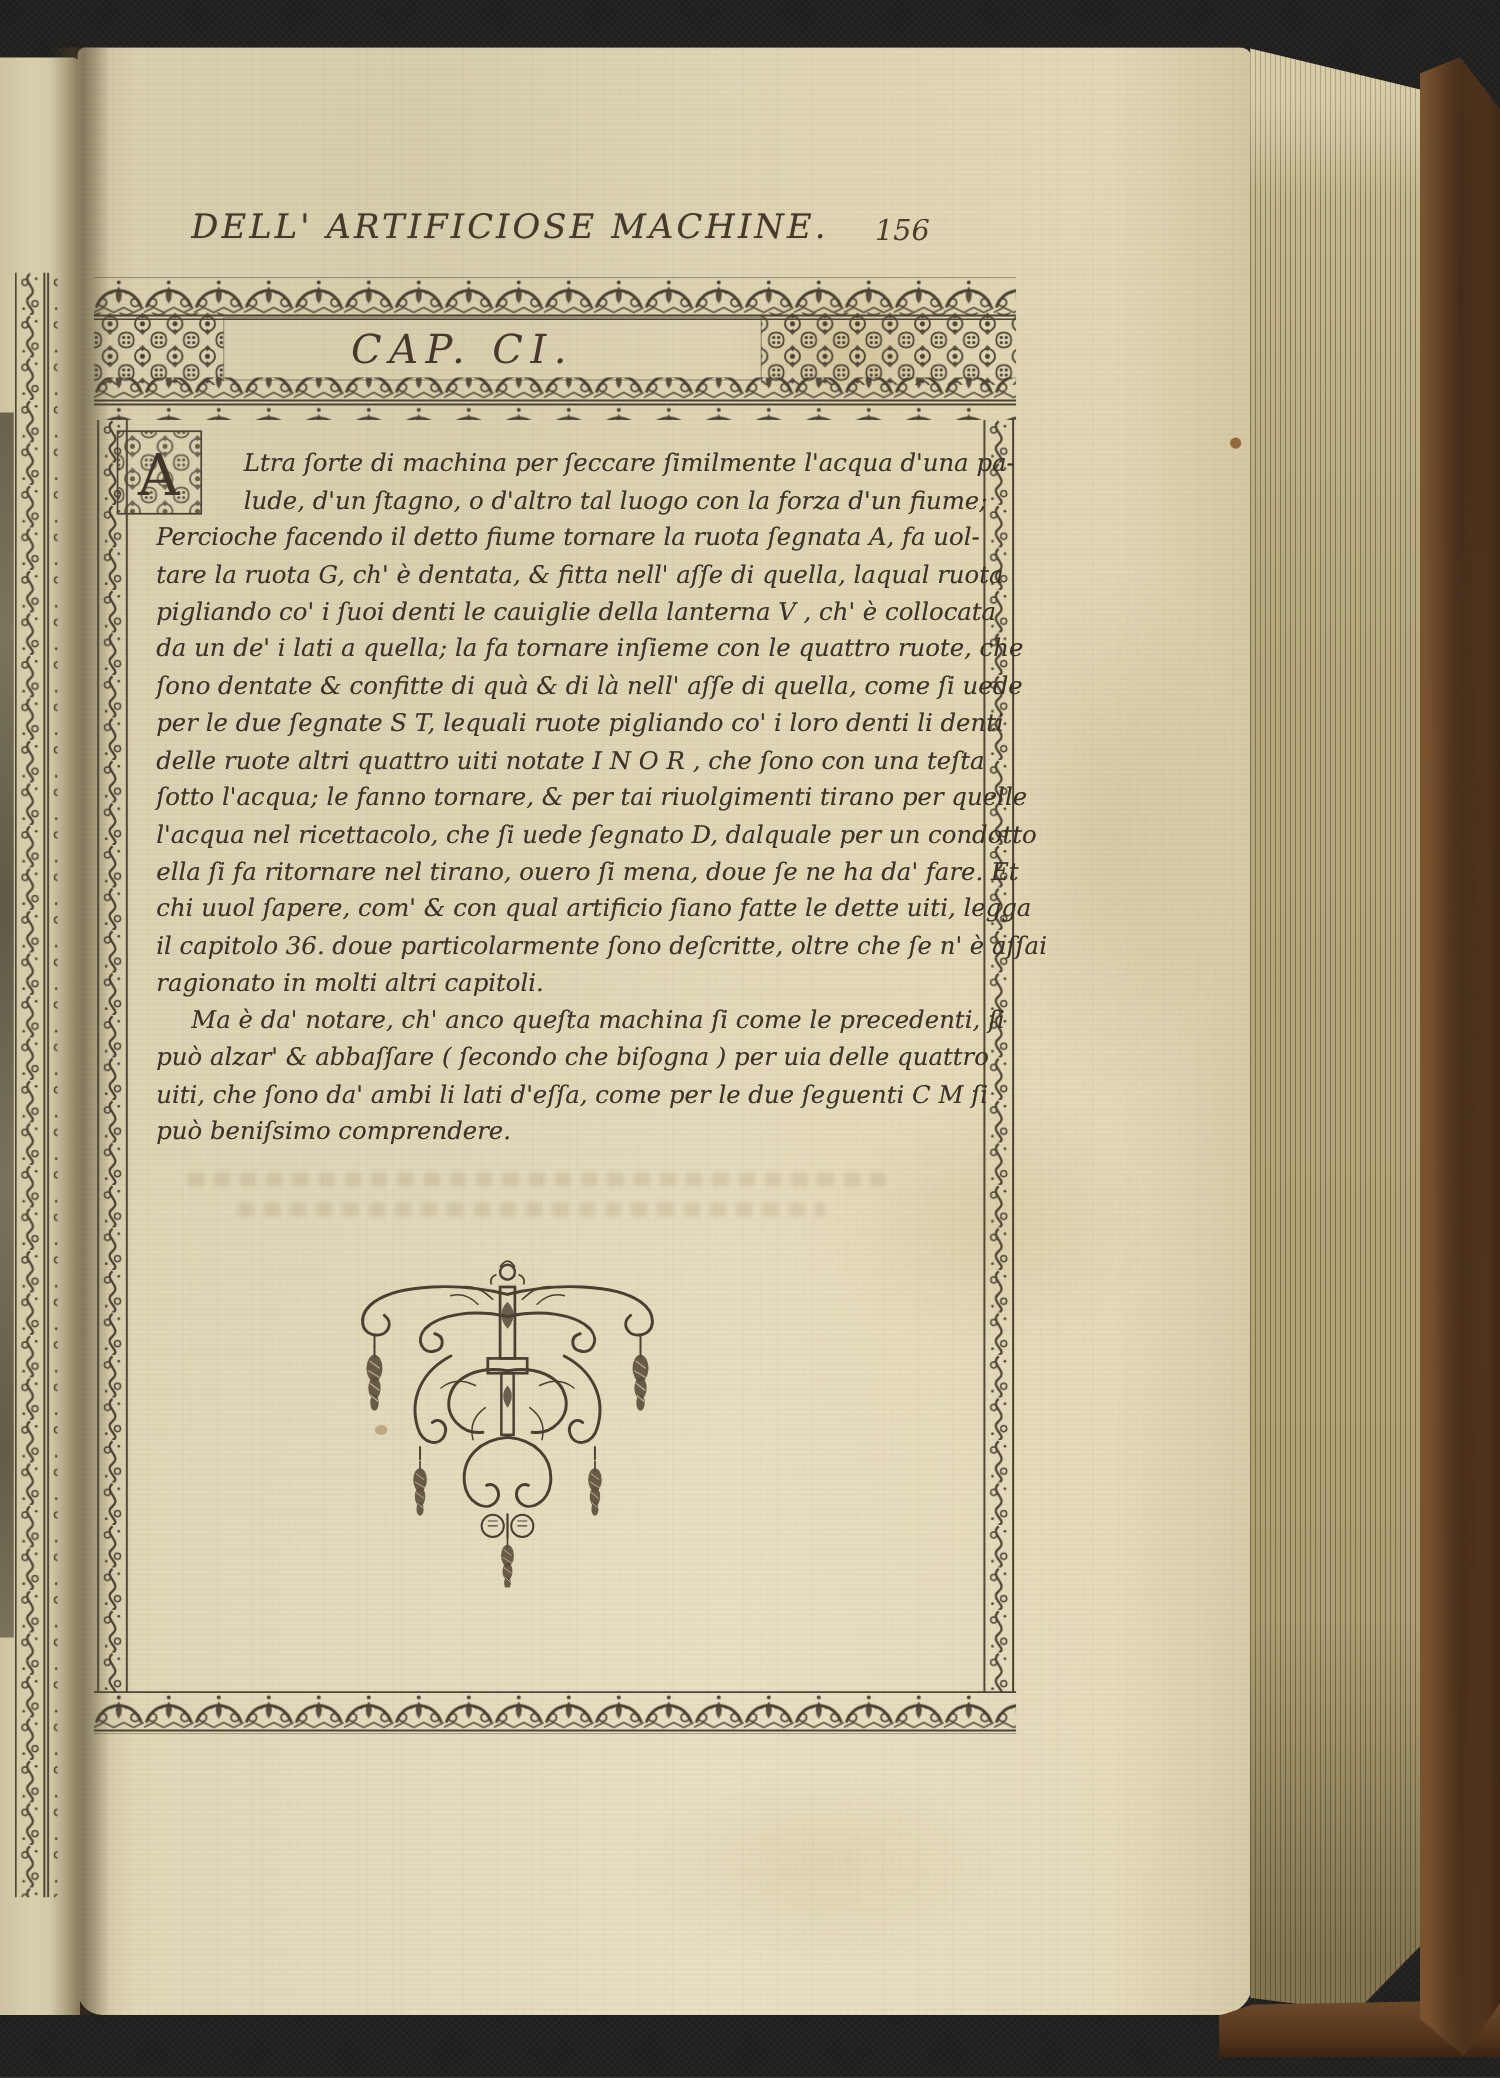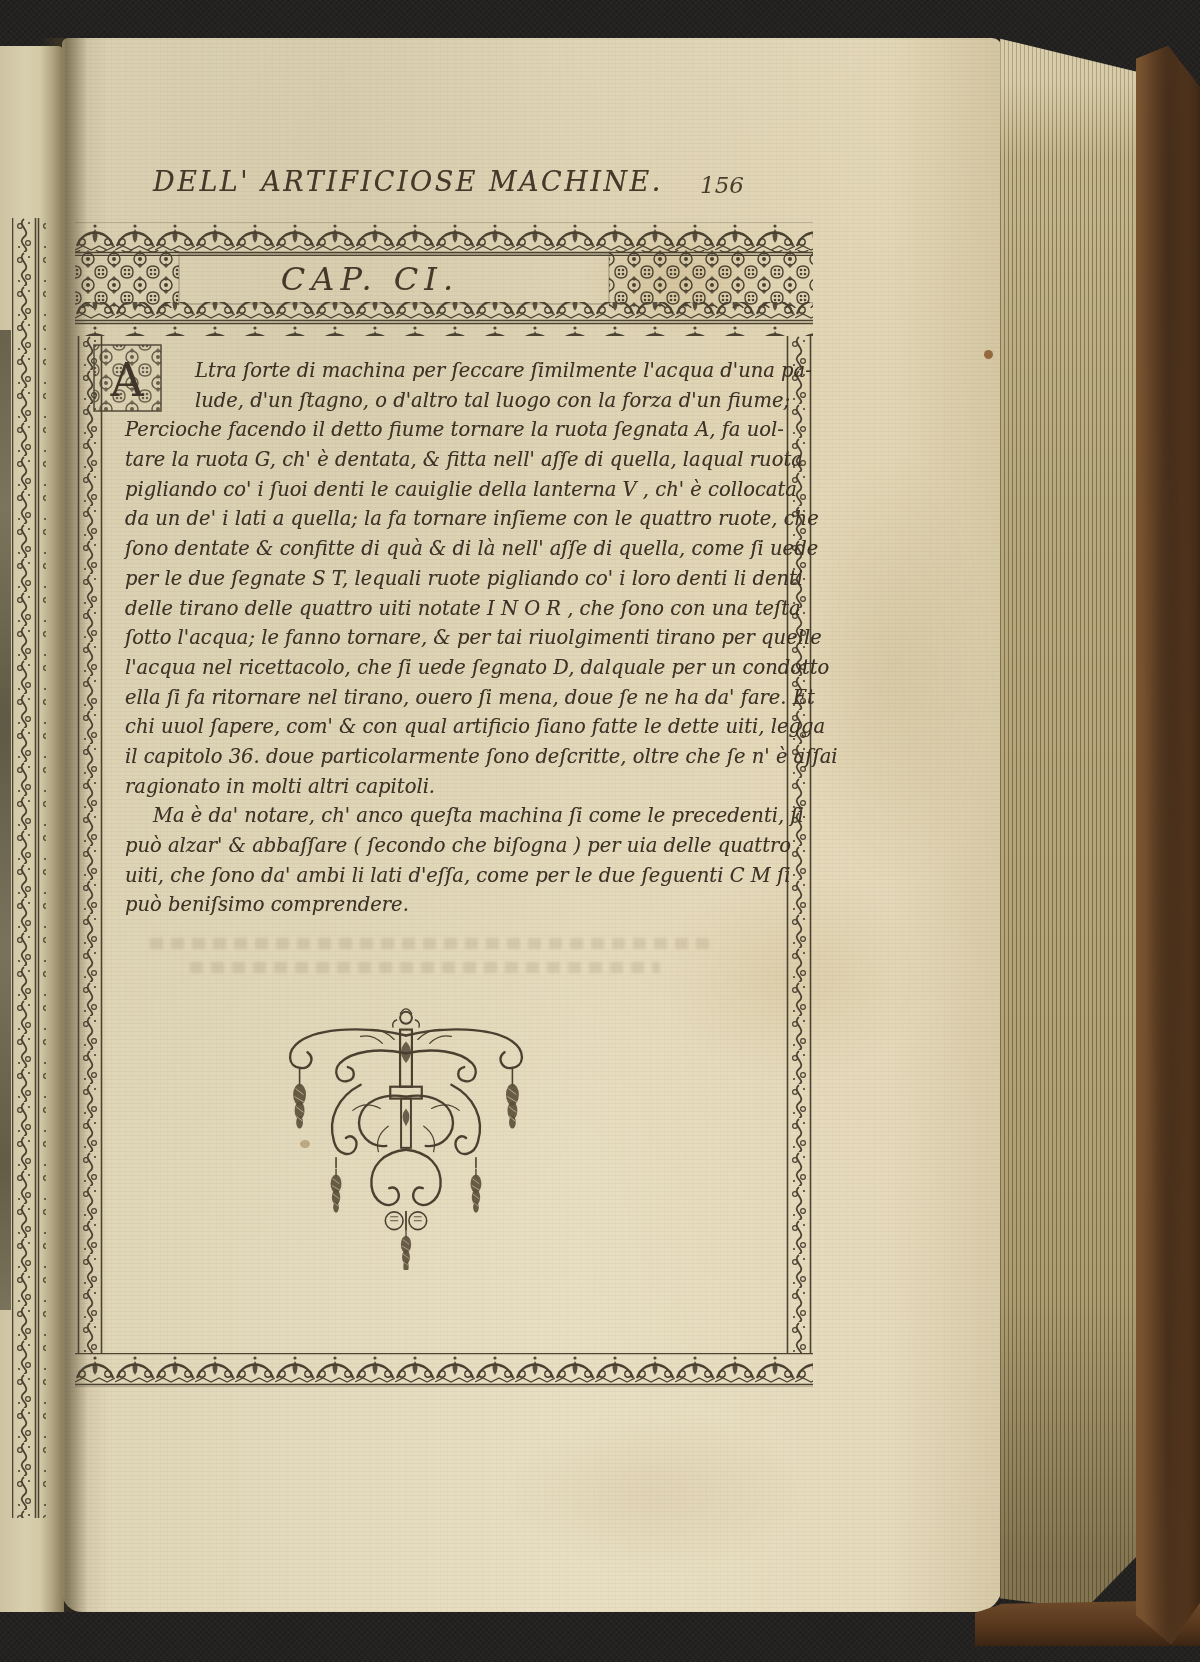--- a/index.html
+++ b/index.html
@@ -171,21 +171,21 @@
 
   <div class="abs textblock">
     <div class="tl ind">Ltra ſorte di machina per ſeccare ſimilmente l'acqua d'una pa-</div>
     <div class="tl ind">lude, d'un ſtagno, o d'altro tal luogo con la forza d'un fiume;</div>
     <div class="tl">Percioche facendo il detto fiume tornare la ruota ſegnata A, fa uol-</div>
     <div class="tl">tare la ruota G, ch' è dentata, &amp; fitta nell' aſſe di quella, laqual ruota</div>
     <div class="tl">pigliando co' i ſuoi denti le cauiglie della lanterna V , ch' è collocata</div>
     <div class="tl">da un de' i lati a quella; la fa tornare inſieme con le quattro ruote, che</div>
     <div class="tl">ſono dentate &amp; confitte di quà &amp; di là nell' aſſe di quella, come ſi uede</div>
     <div class="tl">per le due ſegnate S T, lequali ruote pigliando co' i loro denti li denti</div>
-    <div class="tl">delle tirano delle quattro uiti notate I N O R , che ſono con una teſta</div>
+    <div class="tl">delle ruote altri quattro uiti notate I N O R , che ſono con una teſta</div>
     <div class="tl">ſotto l'acqua; le fanno tornare, &amp; per tai riuolgimenti tirano per quelle</div>
     <div class="tl">l'acqua nel ricettacolo, che ſi uede ſegnato D, dalquale per un condotto</div>
     <div class="tl">ella ſi fa ritornare nel tirano, ouero ſi mena, doue ſe ne ha da' fare. Et</div>
     <div class="tl">chi uuol ſapere, com' &amp; con qual artificio ſiano fatte le dette uiti, legga</div>
     <div class="tl">il capitolo 36. doue particolarmente ſono deſcritte, oltre che ſe n' è aſſai</div>
     <div class="tl">ragionato in molti altri capitoli.</div>
     <div class="tl indent1">Ma è da' notare, ch' anco queſta machina ſi come le precedenti, ſi</div>
     <div class="tl">può alzar' &amp; abbaſſare ( ſecondo che biſogna ) per uia delle quattro</div>
     <div class="tl">uiti, che ſono da' ambi li lati d'eſſa, come per le due ſeguenti C M ſi</div>
     <div class="tl">può beniſsimo comprendere.</div>

